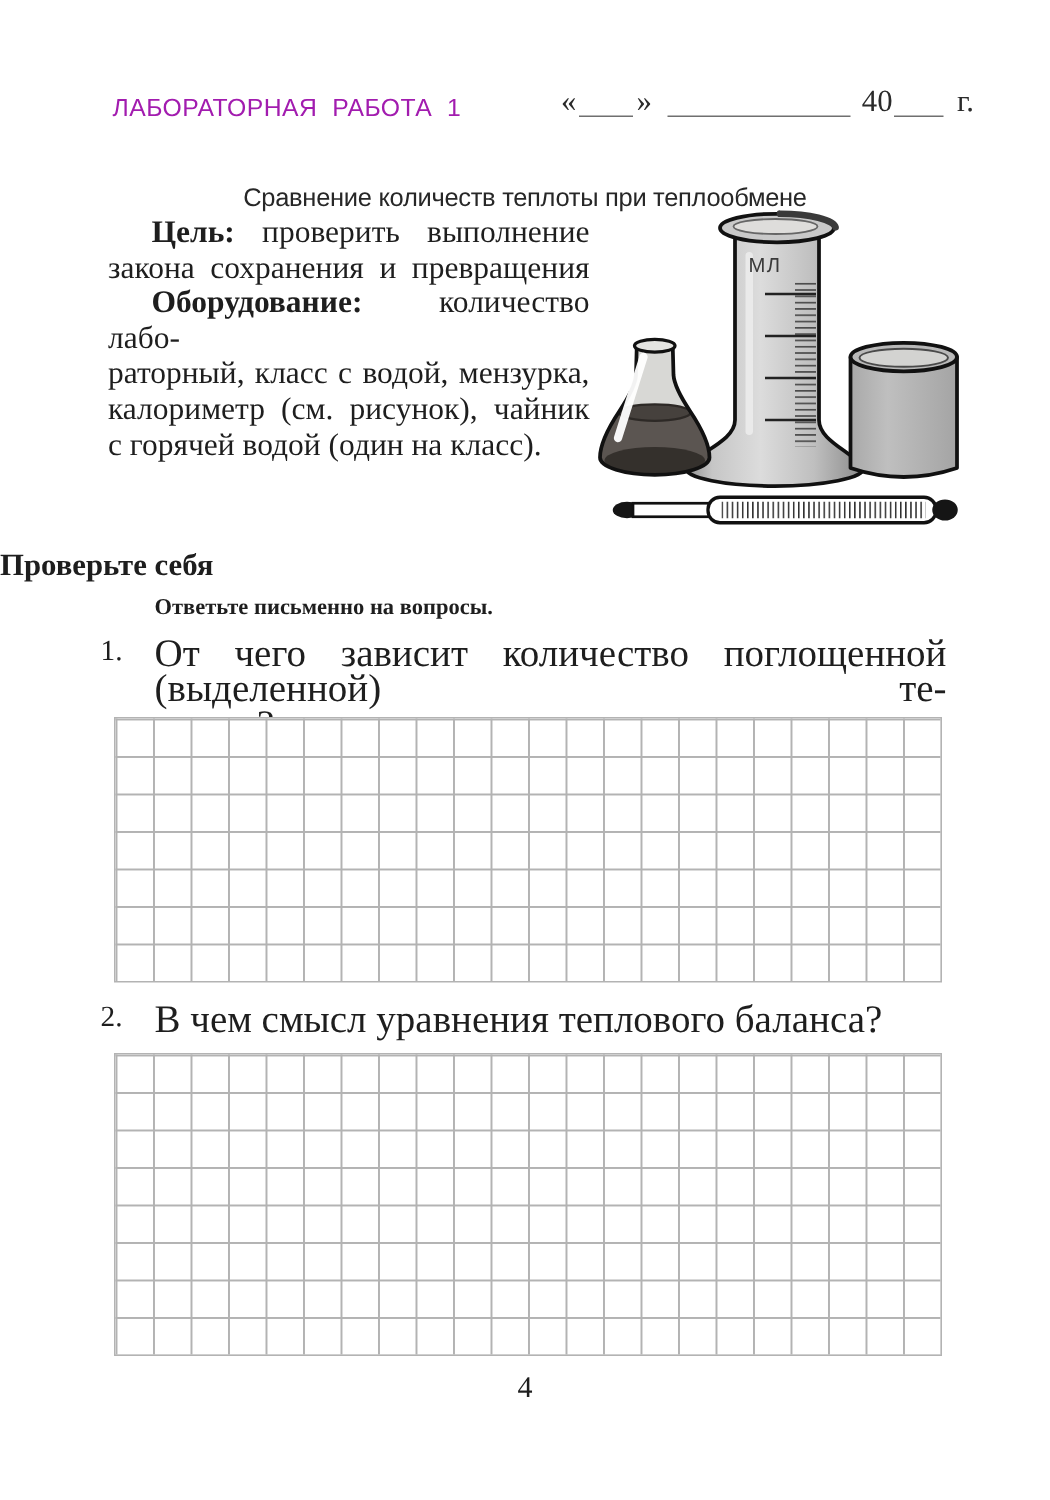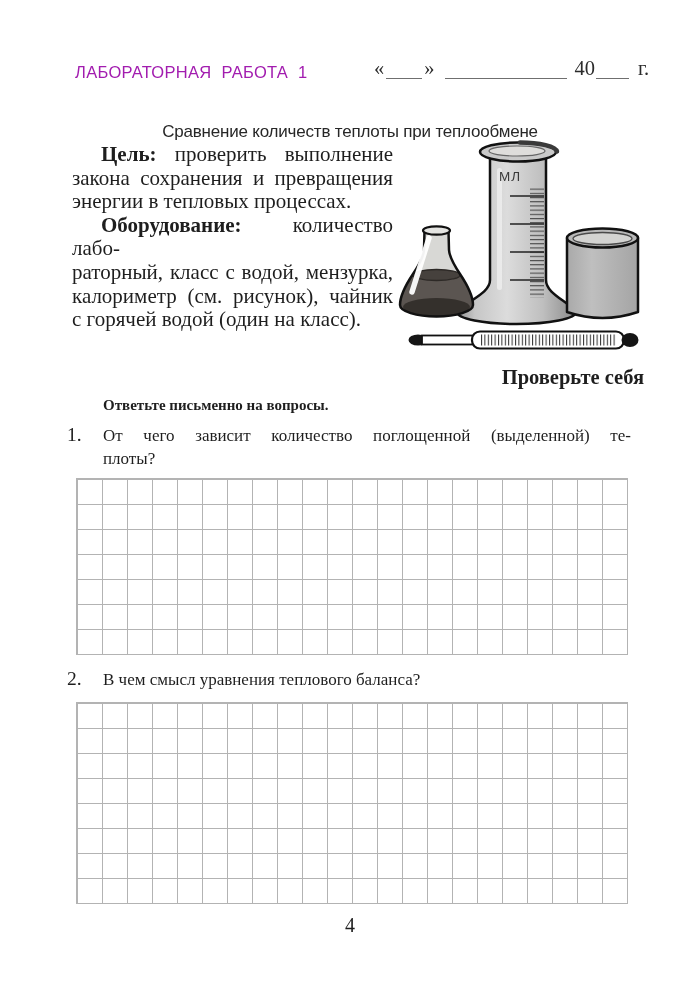--- a/index.html
+++ b/index.html
@@ -30,26 +30,26 @@
   }
 
   
   .intro{left:72px;top:143px;width:321px;font-size:21px;line-height:23.6px;}
   .tline{text-align:justify;}
   .jl{text-align-last:justify;}
   .pindent{display:inline-block;width:29px;}
   b{font-weight:bold;}
 
   
-  .check-heading{left:0;top:366px;width:644px;text-align:right;font-weight:bold;font-size:20.5px;}
+  .check-heading{left:0;top:366px;width:644px;text-align:left;font-weight:bold;font-size:20.5px;}
   .instruction{left:103px;top:397px;font-size:15px;font-weight:bold;}
   .q-num{font-size:19.5px;width:30px;}
   .q1-num{left:67px;top:424px;}
   .q2-num{left:67px;top:668px;}
-  .q-text{left:103px;width:528px;font-size:17px;line-height:23.4px;}
+  .q-text{left:103px;width:528px;font-size:26px;line-height:23.4px;}
   .q1-text{top:424px;}
   .q2-text{top:668px;}
 
   
   .grid{
     left:76px;width:550px;background:#fff;
     border:1px solid #b3b3b3;
     background-image:
       linear-gradient(to right,#b3b3b3 1px,transparent 1px),
       linear-gradient(to bottom,#b3b3b3 1px,transparent 1px);
@@ -67,21 +67,20 @@
 <body>
 
 <div class="abs lab-label">ЛАБОРАТОРНАЯ РАБОТА 1</div>
 <div class="abs date-group"><span>«</span><span class="blank b1"></span><span>»</span><span class="blank b2"></span><span>40</span><span class="blank b3"></span><span>г.</span></div>
 
 <div class="abs page-title">Сравнение количеств теплоты при теплообмене</div>
 
 <div class="abs intro">
   <div class="tline jl"><span class="pindent"></span><b>Цель:</b> <span>проверить выполнение</span></div>
   <div class="tline jl">закона сохранения и превращения</div>
-  <div class="tline">энергии в тепловых процессах.</div>
   <div class="tline jl"><span class="pindent"></span><b>Оборудование:</b> <span>количество лабо-</span></div>
   <div class="tline jl">раторный, класс с водой, мензурка,</div>
   <div class="tline jl">калориметр (см. рисунок), чайник</div>
   <div class="tline">с горячей водой (один на класс).</div>
 </div>
 
 <div class="abs figure-box">
 <svg width="250" height="226" viewBox="0 0 250 226" xmlns="http://www.w3.org/2000/svg">
   <defs>
     <linearGradient id="cylG" x1="0" y1="0" x2="1" y2="0">

